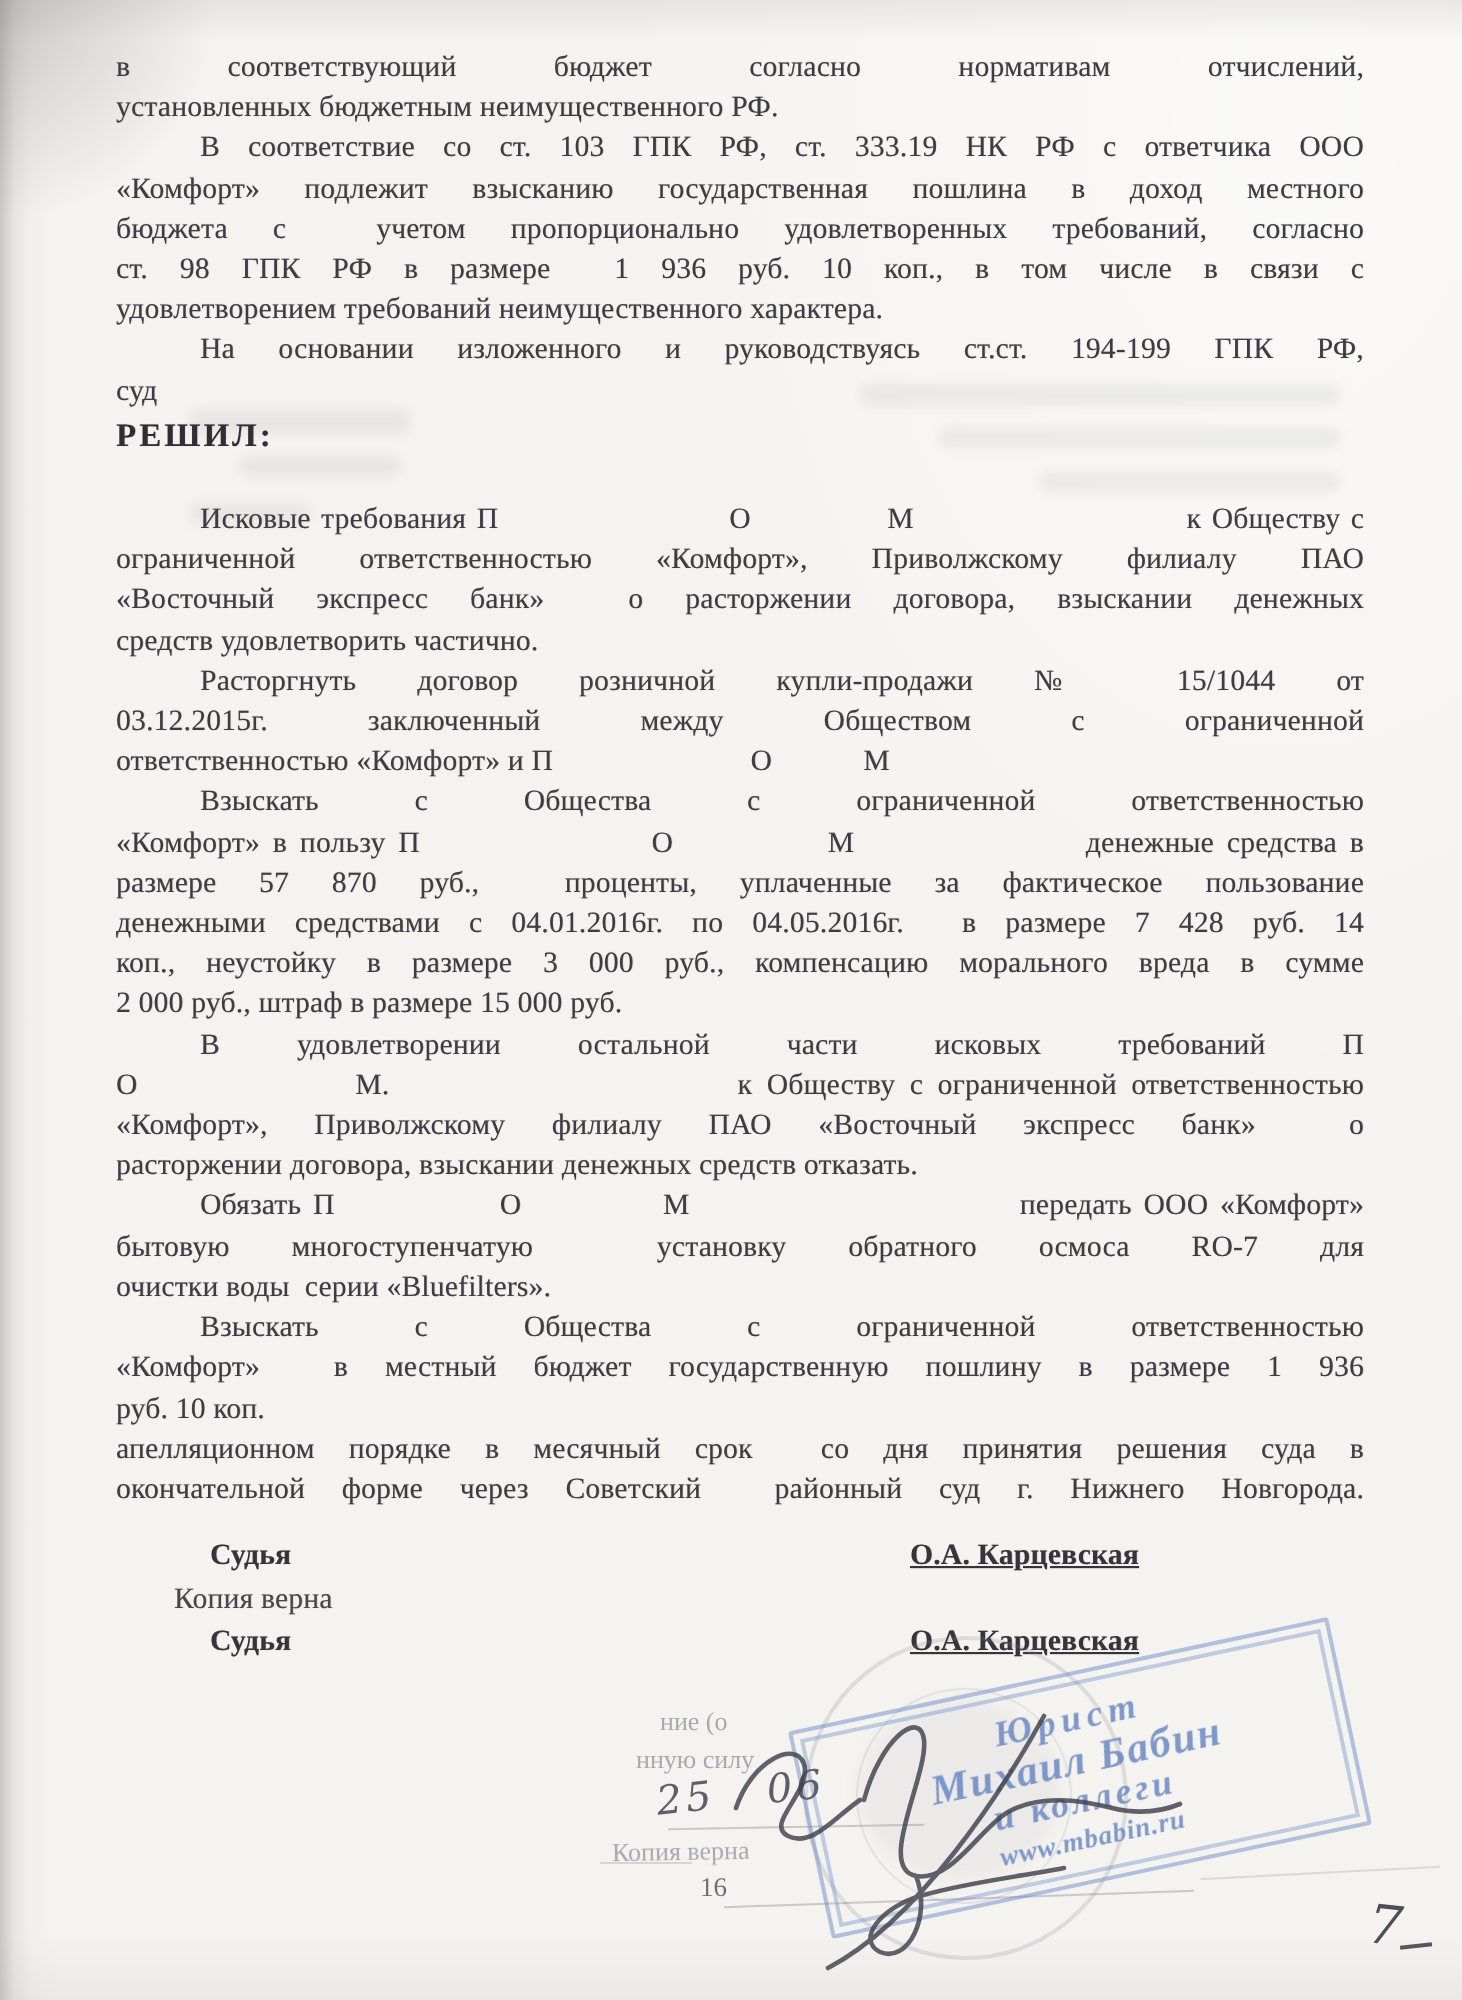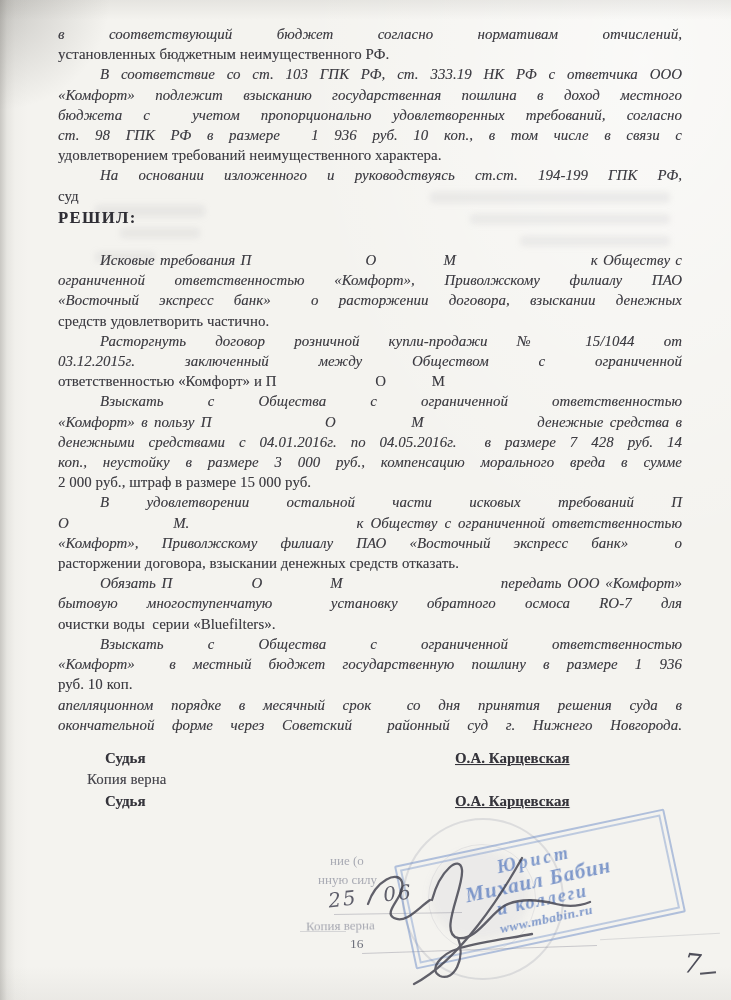--- a/index.html
+++ b/index.html
@@ -15,21 +15,21 @@
       radial-gradient(ellipse at 88% 6%, rgba(255,255,255,.55), transparent 38%);
   }
   
   .doc{
     position:absolute;left:58px;top:24px;width:624px;
     color:#3d3c42;font-size:14.8px;line-height:20.2px;
     text-shadow:0.2px 0.2px 0.4px rgba(70,70,80,.45);
     letter-spacing:.1px;
   }
   .line{white-space:normal;}
-  .line.j{text-align:justify;text-align-last:justify;font-style:italic;}
+  .line.j{text-align:justify;text-align-last:justify;}
   .line.ind{text-indent:42px;}
   .heading{
     font-weight:bold;font-size:16.5px;
     letter-spacing:1.5px;margin:2px 0 22px 0;color:#2f2e35;
   }
   .sig-block{margin-top:13px;position:relative;text-align:center;}
   .sig-row{position:relative;height:21.5px;}
   .sig-label{position:absolute;left:47px;font-weight:bold;color:#35343b;}
   .sig-name{position:absolute;left:397px;font-weight:bold;color:#35343b;text-decoration:underline;}
   .copy-label{position:absolute;left:29px;color:#47464d;}
@@ -92,20 +92,21 @@
   <div id="paras-main">
       <div class="line j ind">Исковые требования П&nbsp;&nbsp;&nbsp;&nbsp;&nbsp;&nbsp;&nbsp;&nbsp;&nbsp;&nbsp;&nbsp;&nbsp;&nbsp;&nbsp;&nbsp;&nbsp;&nbsp;&nbsp;&nbsp;&nbsp;&nbsp;&nbsp;О&nbsp;&nbsp;&nbsp;&nbsp;&nbsp;&nbsp;&nbsp;&nbsp;&nbsp;&nbsp;&nbsp;&nbsp;&nbsp;М&nbsp;&nbsp;&nbsp;&nbsp;&nbsp;&nbsp;&nbsp;&nbsp;&nbsp;&nbsp;&nbsp;&nbsp;&nbsp;&nbsp;&nbsp;&nbsp;&nbsp;&nbsp;&nbsp;&nbsp;&nbsp;&nbsp;&nbsp;&nbsp;&nbsp;&nbsp;к Обществу с</div>
       <div class="line j">ограниченной ответственностью «Комфорт», Приволжскому филиалу ПАО</div>
       <div class="line j">«Восточный экспресс банк»&nbsp; о расторжении договора, взыскании денежных</div>
       <div class="line">средств удовлетворить частично.</div>
       <div class="line j ind">Расторгнуть договор розничной купли-продажи № 15/1044 от</div>
       <div class="line j">03.12.2015г. заключенный между Обществом с ограниченной</div>
       <div class="line">ответственностью «Комфорт» и П&nbsp;&nbsp;&nbsp;&nbsp;&nbsp;&nbsp;&nbsp;&nbsp;&nbsp;&nbsp;&nbsp;&nbsp;&nbsp;&nbsp;&nbsp;&nbsp;&nbsp;&nbsp;&nbsp;&nbsp;&nbsp;&nbsp;&nbsp;&nbsp;&nbsp;&nbsp;О&nbsp;&nbsp;&nbsp;&nbsp;&nbsp;&nbsp;&nbsp;&nbsp;&nbsp;&nbsp;&nbsp;&nbsp;М</div>
       <div class="line j ind">Взыскать с Общества&nbsp;с&nbsp;ограниченной&nbsp;ответственностью</div>
       <div class="line j">«Комфорт» в пользу П&nbsp;&nbsp;&nbsp;&nbsp;&nbsp;&nbsp;&nbsp;&nbsp;&nbsp;&nbsp;&nbsp;&nbsp;&nbsp;&nbsp;&nbsp;&nbsp;&nbsp;&nbsp;О&nbsp;&nbsp;&nbsp;&nbsp;&nbsp;&nbsp;&nbsp;&nbsp;&nbsp;&nbsp;&nbsp;&nbsp;М&nbsp;&nbsp;&nbsp;&nbsp;&nbsp;&nbsp;&nbsp;&nbsp;&nbsp;&nbsp;&nbsp;&nbsp;&nbsp;&nbsp;&nbsp;&nbsp;&nbsp;&nbsp;денежные средства в</div>
+      <div class="line j">размере 57&nbsp;870 руб.,&nbsp; проценты, уплаченные за фактическое пользование</div>
       <div class="line j">денежными средствами с 04.01.2016г. по 04.05.2016г.&nbsp; в размере 7&nbsp;428 руб. 14</div>
       <div class="line j">коп., неустойку в размере 3&nbsp;000 руб., компенсацию морального вреда в сумме</div>
       <div class="line">2&nbsp;000 руб., штраф в размере 15&nbsp;000 руб.</div>
       <div class="line j ind">В удовлетворении остальной части исковых требований П</div>
       <div class="line j">О&nbsp;&nbsp;&nbsp;&nbsp;&nbsp;&nbsp;&nbsp;&nbsp;&nbsp;&nbsp;&nbsp;&nbsp;&nbsp;&nbsp;&nbsp;М.&nbsp;&nbsp;&nbsp;&nbsp;&nbsp;&nbsp;&nbsp;&nbsp;&nbsp;&nbsp;&nbsp;&nbsp;&nbsp;&nbsp;&nbsp;&nbsp;&nbsp;&nbsp;&nbsp;&nbsp;&nbsp;&nbsp;&nbsp;&nbsp;к Обществу с ограниченной ответственностью</div>
       <div class="line j">«Комфорт», Приволжскому филиалу ПАО «Восточный экспресс банк»&nbsp; о</div>
       <div class="line">расторжении договора, взыскании денежных средств отказать.</div>
       <div class="line j ind">Обязать П&nbsp;&nbsp;&nbsp;&nbsp;&nbsp;&nbsp;&nbsp;&nbsp;&nbsp;&nbsp;&nbsp;&nbsp;&nbsp;&nbsp;О&nbsp;&nbsp;&nbsp;&nbsp;&nbsp;&nbsp;&nbsp;&nbsp;&nbsp;&nbsp;&nbsp;&nbsp;М&nbsp;&nbsp;&nbsp;&nbsp;&nbsp;&nbsp;&nbsp;&nbsp;&nbsp;&nbsp;&nbsp;&nbsp;&nbsp;&nbsp;&nbsp;&nbsp;&nbsp;&nbsp;&nbsp;&nbsp;&nbsp;&nbsp;&nbsp;&nbsp;&nbsp;&nbsp;&nbsp;&nbsp;передать ООО «Комфорт»</div>
       <div class="line j">бытовую многоступенчатую&nbsp; установку обратного осмоса RO-7 для</div>
       <div class="line">очистки воды&nbsp; серии «Bluefilters».</div>

